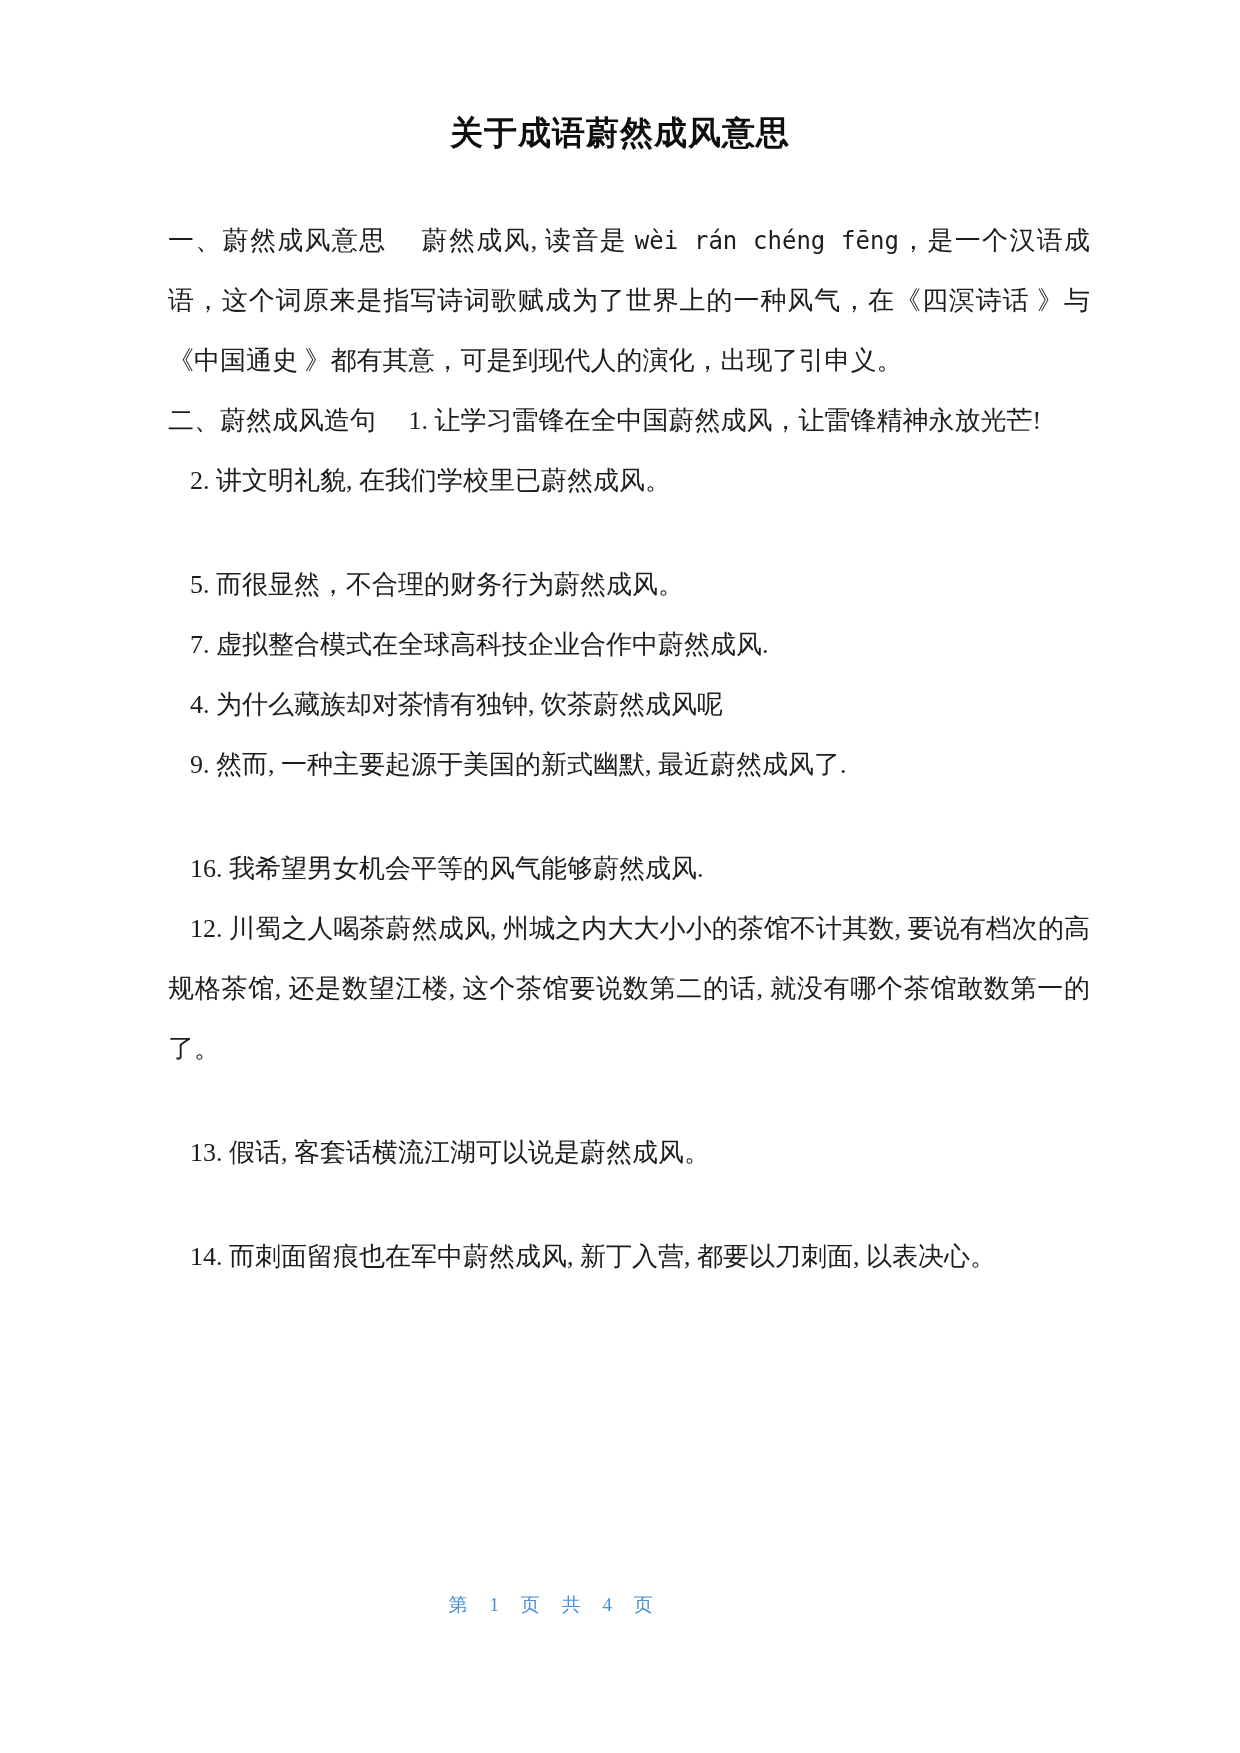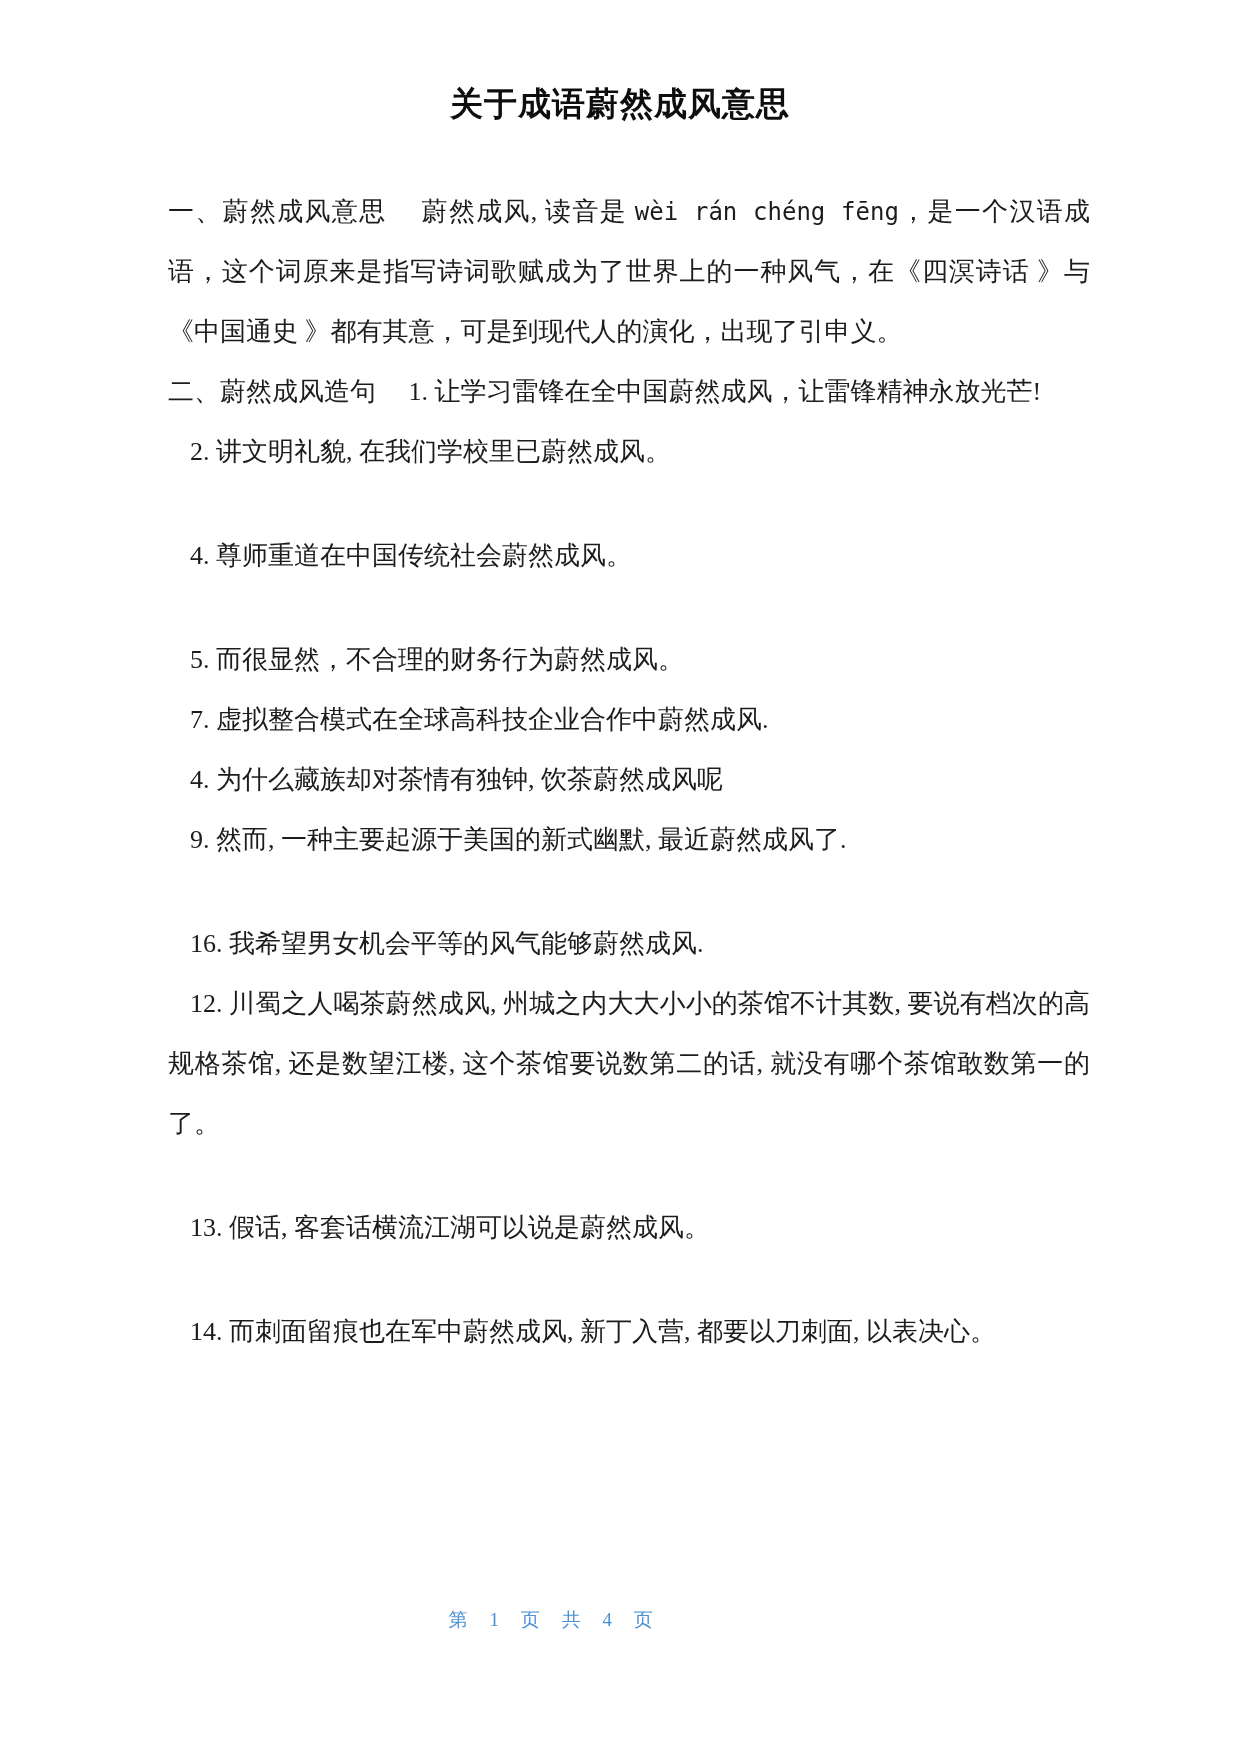--- a/index.html
+++ b/index.html
@@ -11,21 +11,21 @@
     position: relative;
     width: 1240px;
     height: 1753px;
     background: #ffffff;
     overflow: hidden;
     font-family: "Liberation Serif", "DejaVu Serif", serif;
     color: #1c1c1c;
   }
   .doc-title {
     margin: 0;
-    padding-top: 83px;
+    padding-top: 112px;
     text-align: center;
     font-family: "Liberation Sans", "DejaVu Sans", sans-serif;
     font-weight: 700;
     font-size: 33px;
     line-height: 1.25;
     color: #0e0e0e;
     letter-spacing: 1px;
   }
   .content {
     width: 922px;
@@ -42,21 +42,21 @@
   }
   .gap {
     margin-top: 44px !important;
   }
   .pinyin {
     font-family: "DejaVu Sans Mono", monospace;
     font-size: 24px;
   }
   .page-footer {
     position: absolute;
-    bottom: 120px;
+    bottom: 135px;
     left: 0;
     width: 1110px; 
     text-align: center;
     font-size: 19px;
     letter-spacing: 0.45em;
     color: #4a90d2;
     font-family: "Liberation Serif", "DejaVu Serif", serif;
   }
 </style>
 </head>
@@ -68,21 +68,20 @@
 
   <div class="content">
 
     <p class="para"><span>一、蔚然成风意思　 蔚然成风, 读音是 </span><span class="pinyin">wèi rán chéng fēng</span><span>，是一个汉语成语，这个词原来是指写诗词歌赋成为了世界上的一种风气，在《四溟诗话 》与《中国通史 》都有其意，可是到现代人的演化，出现了引申义。</span></p>
 
     <p class="para">二、蔚然成风造句　 1. 让学习雷锋在全中国蔚然成风，让雷锋精神永放光芒!</p>
 
     <p class="item">2. 讲文明礼貌, 在我们学校里已蔚然成风。</p>
 
 
-    <p class="item gap">4. 尊师重道在中国传统社会蔚然成风。</p>
 
     <p class="item gap">5. 而很显然，不合理的财务行为蔚然成风。</p>
 
 
     <p class="item">7. 虚拟整合模式在全球高科技企业合作中蔚然成风.</p>
 
     <p class="item">4. 为什么藏族却对茶情有独钟, 饮茶蔚然成风呢</p>
 
     <p class="item">9. 然而, 一种主要起源于美国的新式幽默, 最近蔚然成风了.</p>
 

